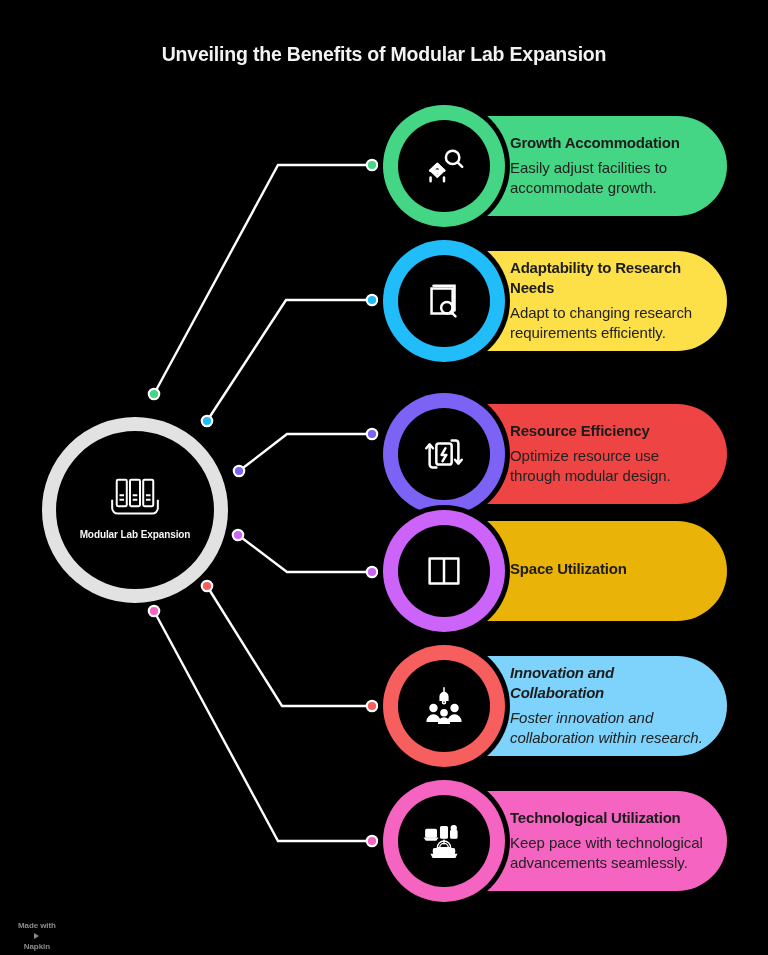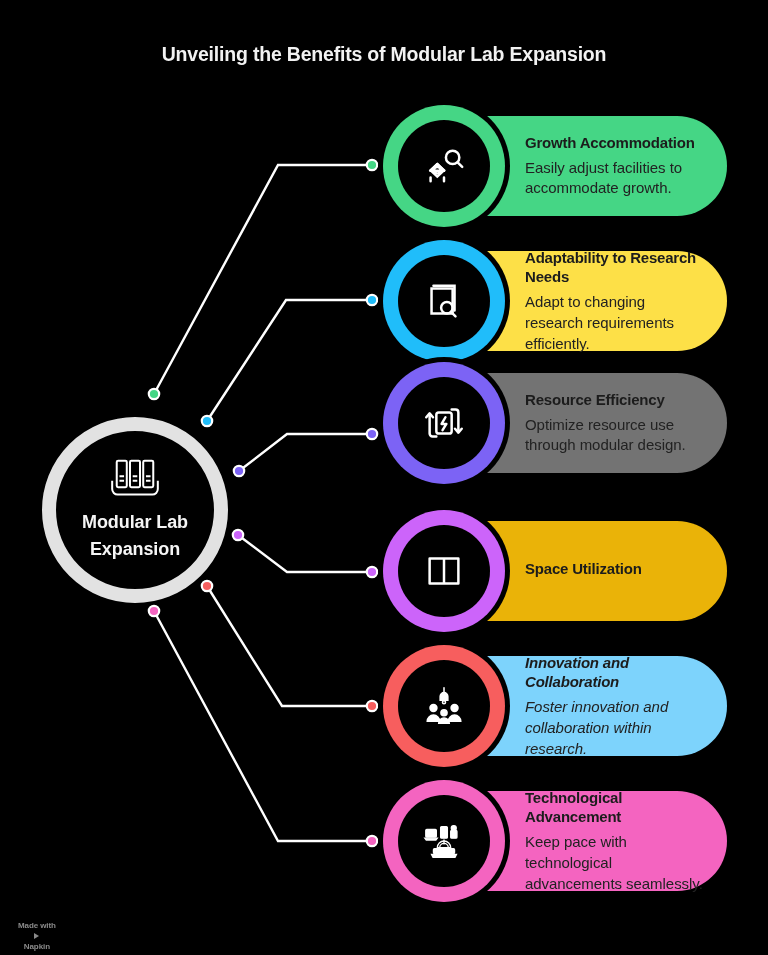--- a/index.html
+++ b/index.html
@@ -27,21 +27,21 @@
     position: absolute; left: 42px; top: 417px;
     width: 186px; height: 186px;
     border-radius: 50%;
     background: #000;
     border: 14px solid #e2e2e2;
     display: flex; flex-direction: column;
     align-items: center; justify-content: center;
   }
   .hub-icon { width: 52px; height: 42px; margin-bottom: 9px; }
   .hub-label {
-    font-size: 18px; font-weight: bold; color: #f5f5f5;
+    font-size: 10px; font-weight: bold; color: #f5f5f5;
     text-align: center; line-height: 1.45; letter-spacing: -0.1px;
     width: 118px;
   }
 
   
   .card {
     position: absolute;
     left: 384px; width: 343px; height: 100px;
     border-radius: 50px;
     display: flex; align-items: center;
@@ -52,21 +52,21 @@
     display: flex; align-items: center; justify-content: center;
     box-shadow: 0 0 0 5px #000;
   }
   .card-badge-inner {
     width: 92px; height: 92px; border-radius: 50%;
     background: #000;
     display: flex; align-items: center; justify-content: center;
   }
   .card-badge-inner svg { width: 46px; height: 46px; }
   .card-text {
-    position: absolute; left: 126px; right: 20px; margin-left: 15px;
+    position: absolute; left: 126px; right: 20px;
   }
   .card-title {
     font-size: 15px; font-weight: bold; color: #1c1c1c;
     line-height: 1.33; letter-spacing: -0.2px;
     margin-bottom: 5px;
   }
   .card-desc {
     font-size: 15px; color: #222222;
     line-height: 1.38; letter-spacing: -0.05px;
   }
@@ -161,21 +161,21 @@
           <path d="M31.4 35.4 L36 40"></path>
         </svg>
       </div>
     </div>
     <div class="card-text">
       <div class="card-title">Adaptability to Research Needs</div>
       <div class="card-desc">Adapt to changing research requirements efficiently.</div>
     </div>
   </div>
 
-  <div class="card" style="top:373px; background:#737373;">
+  <div class="card" style="top:404px; background:#ef4444;">
     <div class="card-badge" style="background:#7c63f5;">
       <div class="card-badge-inner">
         <svg viewBox="0 0 48 48" fill="none" stroke="#ffffff" stroke-width="2.6" stroke-linecap="round" stroke-linejoin="round">
           <rect x="16" y="13" width="16" height="22" rx="2.5"></rect>
           <path d="M25.5 18 L21.5 25 h5 l-4 6.5"></path>
           <path d="M32 10 h4 a3 3 0 0 1 3 3 v20"></path>
           <path d="M35.5 30 L39 34 L42.5 30"></path>
           <path d="M16 38 h-4 a3 3 0 0 1 -3 -3 v-20"></path>
           <path d="M5.5 18 L9 14 L12.5 18"></path>
         </svg>
@@ -234,21 +234,21 @@
           <circle cx="34.2" cy="10.5" r="2.6"></circle>
           <path d="M24 23 v4" fill="none" stroke-linecap="round"></path>
           <path d="M17 31 a7 7 0 0 1 14 0 z" fill="none"></path>
           <path d="M19.5 31 a4.5 4.5 0 0 1 9 0" fill="none"></path>
           <rect x="13" y="32" width="22" height="5" rx="1"></rect>
           <path d="M11 38 h26 l-1.5 3 h-23 z"></path>
         </svg>
       </div>
     </div>
     <div class="card-text">
-      <div class="card-title">Technological Advancement</div>
+      <div class="card-title">Technological Utilization</div>
       <div class="card-desc">Keep pace with technological advancements seamlessly.</div>
     </div>
   </div>
 
   <div class="watermark">
     <span>Made with</span>
     <span class="wm-play"></span>
     <span>Napkin</span>
   </div>
 

